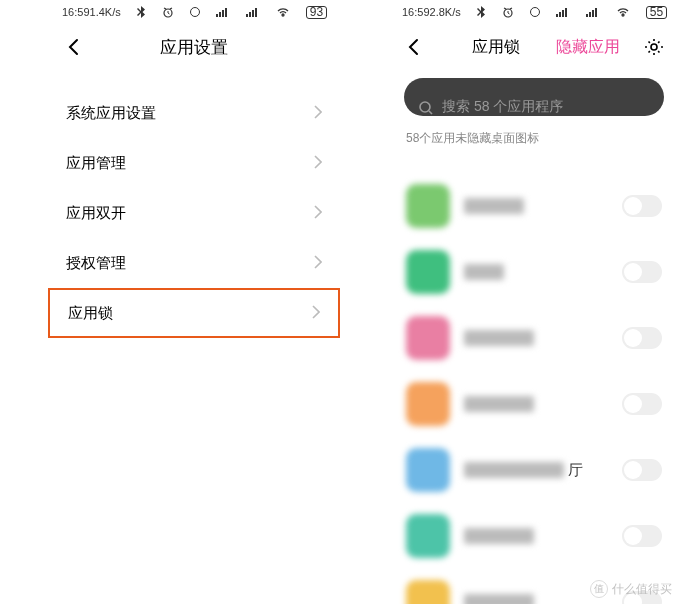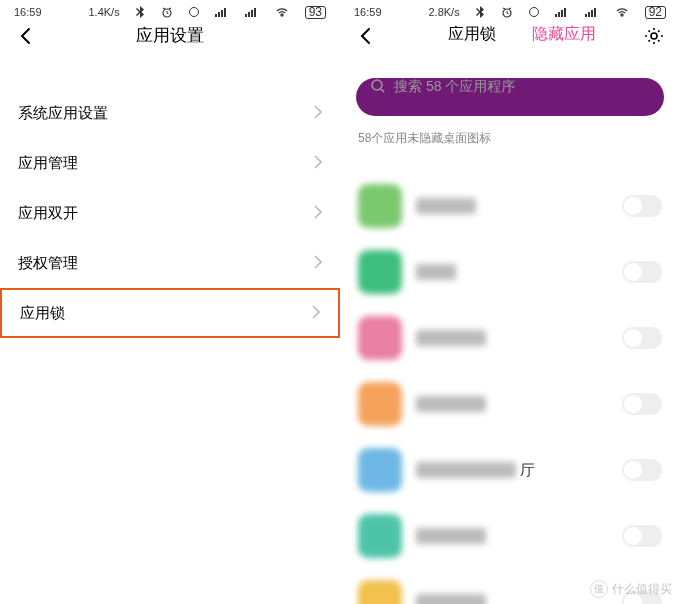--- a/index.html
+++ b/index.html
@@ -4,46 +4,46 @@
   <style>
     * { margin: 0; padding: 0; box-sizing: border-box; }
     body {
       font-family: -apple-system, "Helvetica Neue", Arial, "PingFang SC", "Microsoft YaHei", sans-serif;
       background: #fff;
       width: 680px;
       height: 604px;
       display: flex;
       position: relative;
     }
-    .phone { width: 340px; height: 604px; background: #fff; position: relative; }
+    .phone { width: 340px; height: 604px; background: #fff; position: relative; padding-left: 48px; }
     .divider { position: absolute; left: 340px; top: 0; width: 1px; height: 604px; background: #eee; }
 
     
     .statusbar { height: 24px; display: flex; justify-content: space-between; align-items: center; padding: 0 14px; font-size: 11px; color: #333; }
     .status-right { display: flex; align-items: center; gap: 16px; }
     .sig-icon svg, .wifi-icon svg, .bt-icon svg, .alarm-icon svg, .vol-icon svg { display: block; }
     .batt { display: inline-flex; align-items: center; border: 1px solid #333; border-radius: 3px; padding: 0 3px; font-size: 12px; height: 13px; line-height: 11px; }
 
     
-    .header { height: 46px; display: flex; padding: 0 14px; position: relative; }
+    .header { height: 46px; display: flex; align-items: center; padding: 0 14px; position: relative; }
     .back { width: 24px; height: 24px; display: flex; align-items: center; justify-content: center; cursor: pointer; }
     .header-title { position: absolute; left: 50%; transform: translateX(-50%); font-size: 17px; font-weight: 500; color: #000; }
     .header-tabs { flex: 1; display: flex; justify-content: center; gap: 36px; }
     .tab { font-size: 16px; font-weight: 500; color: #000; cursor: pointer; }
     .tab.active { color: #ec4899; }
     .gear { position: absolute; right: 14px; width: 24px; height: 24px; display: flex; align-items: center; justify-content: center; cursor: pointer; }
 
     
     .settings-list { padding: 0 18px; margin-top: 18px; }
     .settings-item { height: 50px; display: flex; align-items: center; justify-content: space-between; cursor: pointer; font-size: 15px; color: #000; }
     .chevron { color: #bbb; }
     .highlighted { border: 2px solid #e85a1a; margin: 0 -18px; padding: 0 18px; }
 
     
-    .searchbox { margin: 8px 16px 14px; height: 38px; background: #701a75; border-radius: 19px; display: flex; align-items: flex-start; padding: 0 14px; gap: 8px; }
+    .searchbox { margin: 8px 16px 14px; height: 38px; background: #404040; border-radius: 19px; display: flex; align-items: flex-end; padding: 0 14px; gap: 8px; }
     .searchbox .placeholder { color: #999; font-size: 14px; }
 
     .list-caption { padding: 0 18px; font-size: 12px; color: #888; margin-bottom: 26px; }
 
     
     .app-list { padding: 0 18px; }
     .app-row { height: 66px; display: flex; align-items: center; gap: 14px; }
     .app-icon { width: 44px; height: 44px; border-radius: 10px; filter: blur(3px); }
     .app-name { flex: 1; height: 16px; filter: blur(3px); background: #bbb; border-radius: 2px; }
     .toggle { width: 40px; height: 22px; background: #eee; border-radius: 11px; position: relative; cursor: pointer; }
@@ -184,21 +184,21 @@
             <rect x="3" y="5" width="2" height="5" fill="#333"></rect>
             <rect x="6" y="3" width="2" height="7" fill="#333"></rect>
             <rect x="9" y="1" width="2" height="9" fill="#333"></rect>
           </svg>
         </span>
       <span class="wifi-icon">
           <svg width="14" height="10" viewBox="0 0 14 10">
             <path d="M7 9a1 1 0 100-2 1 1 0 000 2zM4 6a4 4 0 016 0M2 4a7 7 0 0110 0" fill="none" stroke="#333" stroke-width="1.3"></path>
           </svg>
         </span>
-      <span class="batt">92</span>
+      <span class="batt">55</span>
     </div>
   </div>
 
   <div class="header">
     <div class="back">
       <svg width="18" height="18" viewBox="0 0 18 18">
           <path d="M12 2L5 9l7 7" stroke="#000" stroke-width="2" fill="none" stroke-linecap="round"></path>
         </svg>
     </div>
     <div class="header-tabs">

